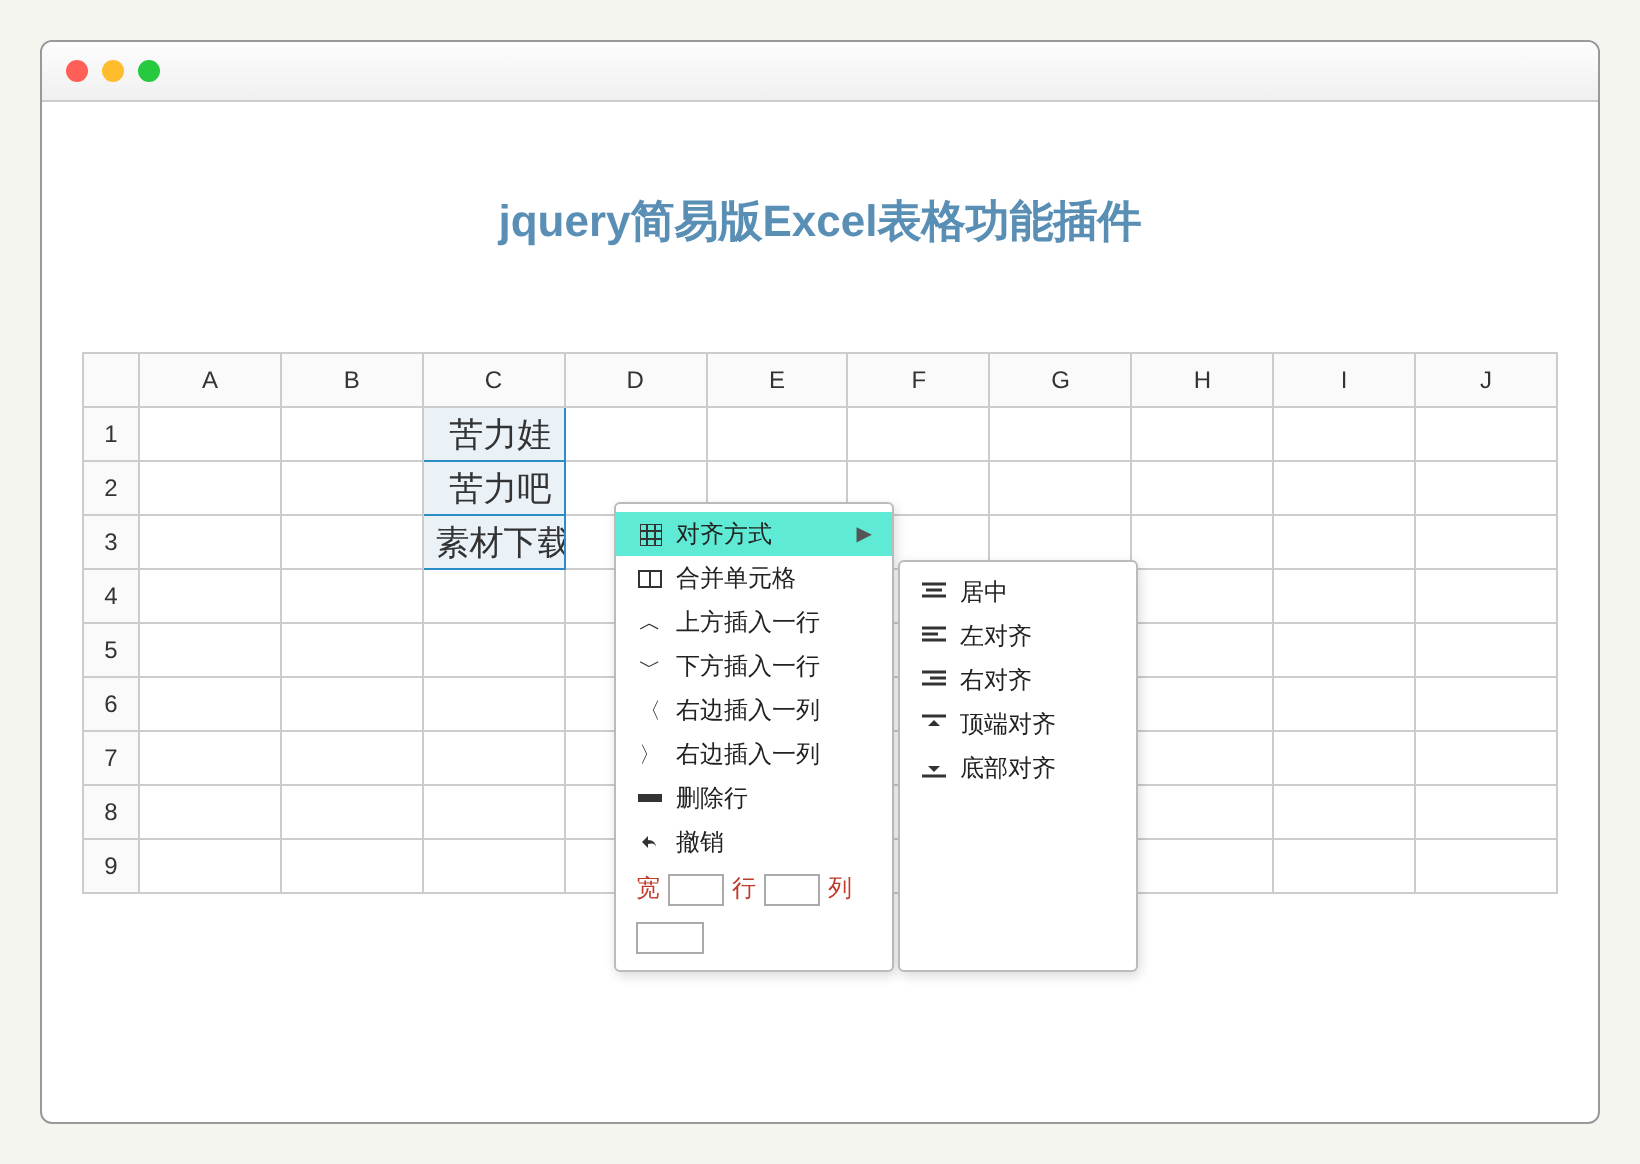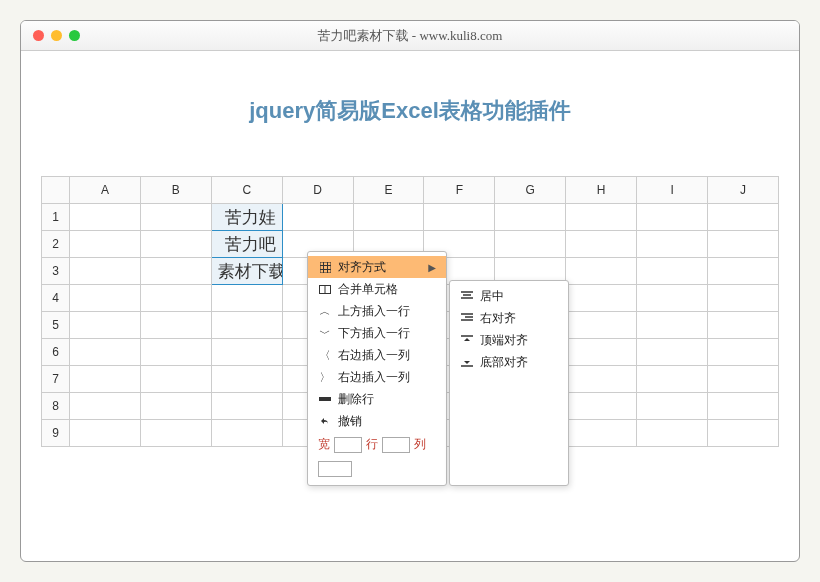--- a/index.html
+++ b/index.html
@@ -21,39 +21,38 @@
 .sheet td.sel { background: #eaf2f8; border: 1px solid #2d8ec7; }
 .sheet td .cv { padding: 0 6px; text-align: right; font-size: 17px; color: #333; white-space: nowrap; overflow: hidden; }
 .menu-wrap { position: absolute; top: 230px; left: 286px; display: flex; }
 .menu { background: #fff; border: 1px solid #bbb; border-radius: 3px; box-shadow: 1px 2px 6px rgba(0,0,0,0.15); padding: 4px 0; font-size: 12px; }
 .menu.main { width: 140px; }
 .menu.sub { width: 120px; margin-left: 2px; margin-top: 29px; }
 .mi { display: flex; align-items: center; padding: 3px 10px; height: 22px; cursor: pointer; gap: 6px; }
 .mi .ico { width: 14px; display: inline-flex; justify-content: center; font-size: 11px; color: #333; }
 .mi .lbl { flex: 1; color: #222; }
 .mi .arr { font-size: 10px; color: #555; }
-.mi.hl { background: #fdba74; }
+.mi.hl { background: #5eead4; }
 .row-ctl { padding: 4px 10px; display: flex; align-items: center; gap: 4px; font-size: 12px; }
 .row-ctl .lw { color: #c0392b; }
 .row-ctl input { width: 28px; height: 16px; border: 1px solid #aaa; font-size: 11px; }
 .row-ctl2 { padding: 4px 10px; }
 .row-ctl2 input { width: 34px; height: 16px; border: 1px solid #aaa; }
 svg { display: block; }
 </style>
 </head>
 <body>
 
 <div class="window">
   <div class="titlebar">
     <div class="traffic">
       <div class="dot red"></div>
       <div class="dot yellow"></div>
       <div class="dot green"></div>
     </div>
-    <div class="title">苦力吧素材下载 - www.kuli8.com</div>
   </div>
 
   <div class="content">
     <h1 class="heading">jquery简易版Excel表格功能插件</h1>
 
     <table class="sheet">
       <thead>
         <tr>
           <th class="rowh"></th>
           <th>A</th>
@@ -272,20 +271,30 @@
               <line x1="2" y1="4" x2="10" y2="4" stroke="#333" stroke-width="1.5"></line>
               <line x1="0" y1="7" x2="12" y2="7" stroke="#333" stroke-width="1.5"></line>
             </svg>
           </span>
         <span class="lbl">居中</span>
       </div>
       <div class="mi">
         <span class="ico">
             <svg width="12" height="10">
               <line x1="0" y1="1" x2="12" y2="1" stroke="#333" stroke-width="1.5"></line>
+              <line x1="0" y1="4" x2="8" y2="4" stroke="#333" stroke-width="1.5"></line>
+              <line x1="0" y1="7" x2="12" y2="7" stroke="#333" stroke-width="1.5"></line>
+            </svg>
+          </span>
+        <span class="lbl">左对齐</span>
+      </div>
+      <div class="mi">
+        <span class="ico">
+            <svg width="12" height="10">
+              <line x1="0" y1="1" x2="12" y2="1" stroke="#333" stroke-width="1.5"></line>
               <line x1="4" y1="4" x2="12" y2="4" stroke="#333" stroke-width="1.5"></line>
               <line x1="0" y1="7" x2="12" y2="7" stroke="#333" stroke-width="1.5"></line>
             </svg>
           </span>
         <span class="lbl">右对齐</span>
       </div>
       <div class="mi">
         <span class="ico">
             <svg width="12" height="10">
               <line x1="0" y1="1" x2="12" y2="1" stroke="#333" stroke-width="1.5"></line>

